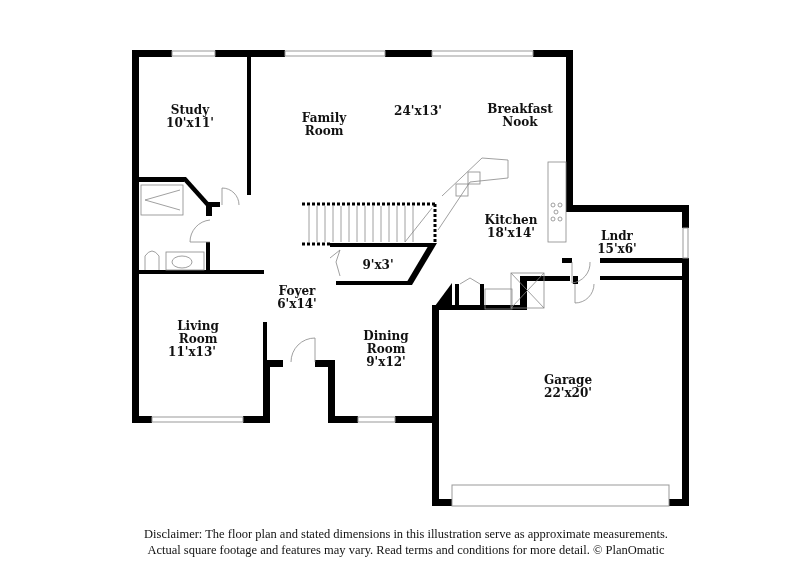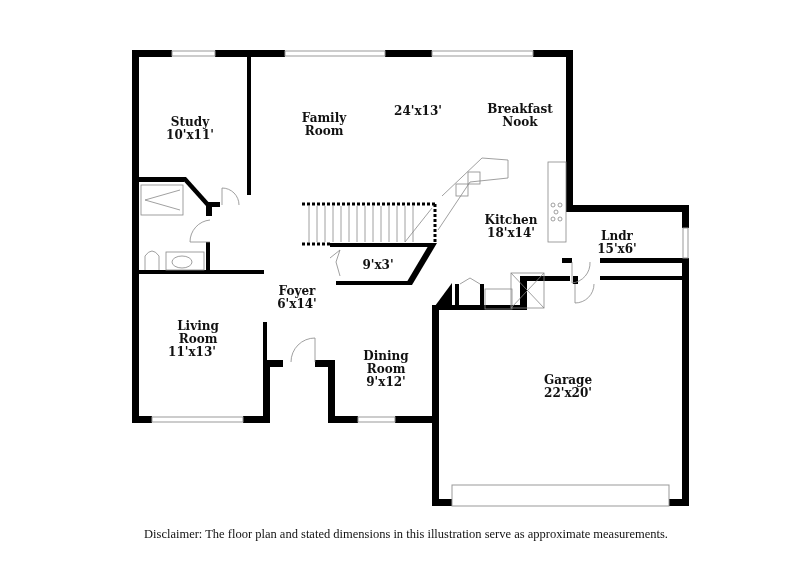--- a/index.html
+++ b/index.html
@@ -127,21 +127,21 @@
     <path d="M222,205 L222,188 A17,17 0 0 1 239,205"></path>
     <path d="M210,220 A22,22 0 0 0 190,242 L210,242"></path>
     <path d="M315,362 L315,338 A24,24 0 0 0 291,362"></path>
     <path d="M572,262 L572,283 A20,20 0 0 0 590,262"></path>
     <path d="M575,284 L575,303 A19,19 0 0 0 594,284"></path>
     <path d="M460,284 L470,278 L480,284"></path>
   </g>
 </svg>
 
 <div>
-  <div class="room-label" style="left:190px;top:116px;">
+  <div class="room-label" style="left:190px;top:104px;">
     <div>Study</div>
     <div>10'x11'</div>
   </div>
   <div class="room-label" style="left:324px;top:112px;">
     <div>
       <span style="white-space:pre-line;">Family
 Room</span>
     </div>
   </div>
   <div class="room-label" style="left:418px;top:105px;">
@@ -164,26 +164,27 @@
   </div>
   <div class="room-label" style="left:289px;top:285px;margin-left:8px;">
     <div>Foyer</div>
     <div>6'x14'</div>
   </div>
   <div class="room-label" style="left:192px;top:320px;">
     <span style="white-space:pre-line;display:block;margin-left:12px;">Living
 Room</span>
     <div>11'x13'</div>
   </div>
-  <div class="room-label" style="left:386px;top:350px;">
+  <div class="room-label" style="left:386px;top:330px;">
     <span style="white-space:pre-line;display:block;">Dining
 Room</span>
     <div>9'x12'</div>
   </div>
   <div class="room-label" style="left:568px;top:374px;">
     <div>Garage</div>
     <div>22'x20'</div>
   </div>
 </div>
 
 <div class="disclaimer">
   <div>Disclaimer: The floor plan and stated dimensions in this illustration serve as approximate measurements.</div>
+  <div>Actual square footage and features may vary. Read terms and conditions for more detail. © PlanOmatic</div>
 </div>
 
 </body></html>

